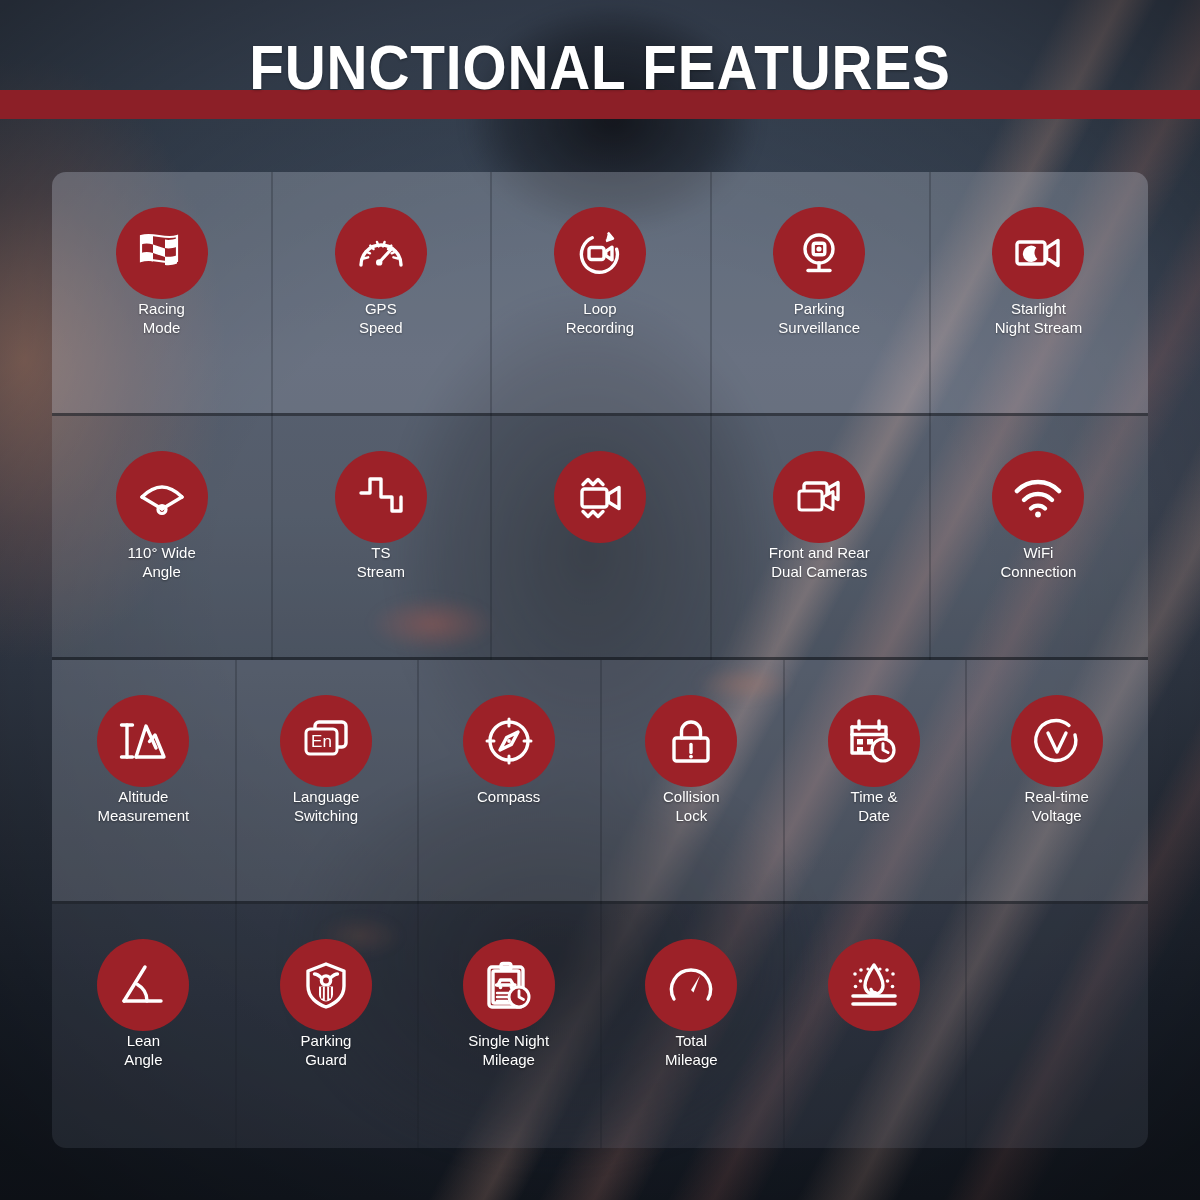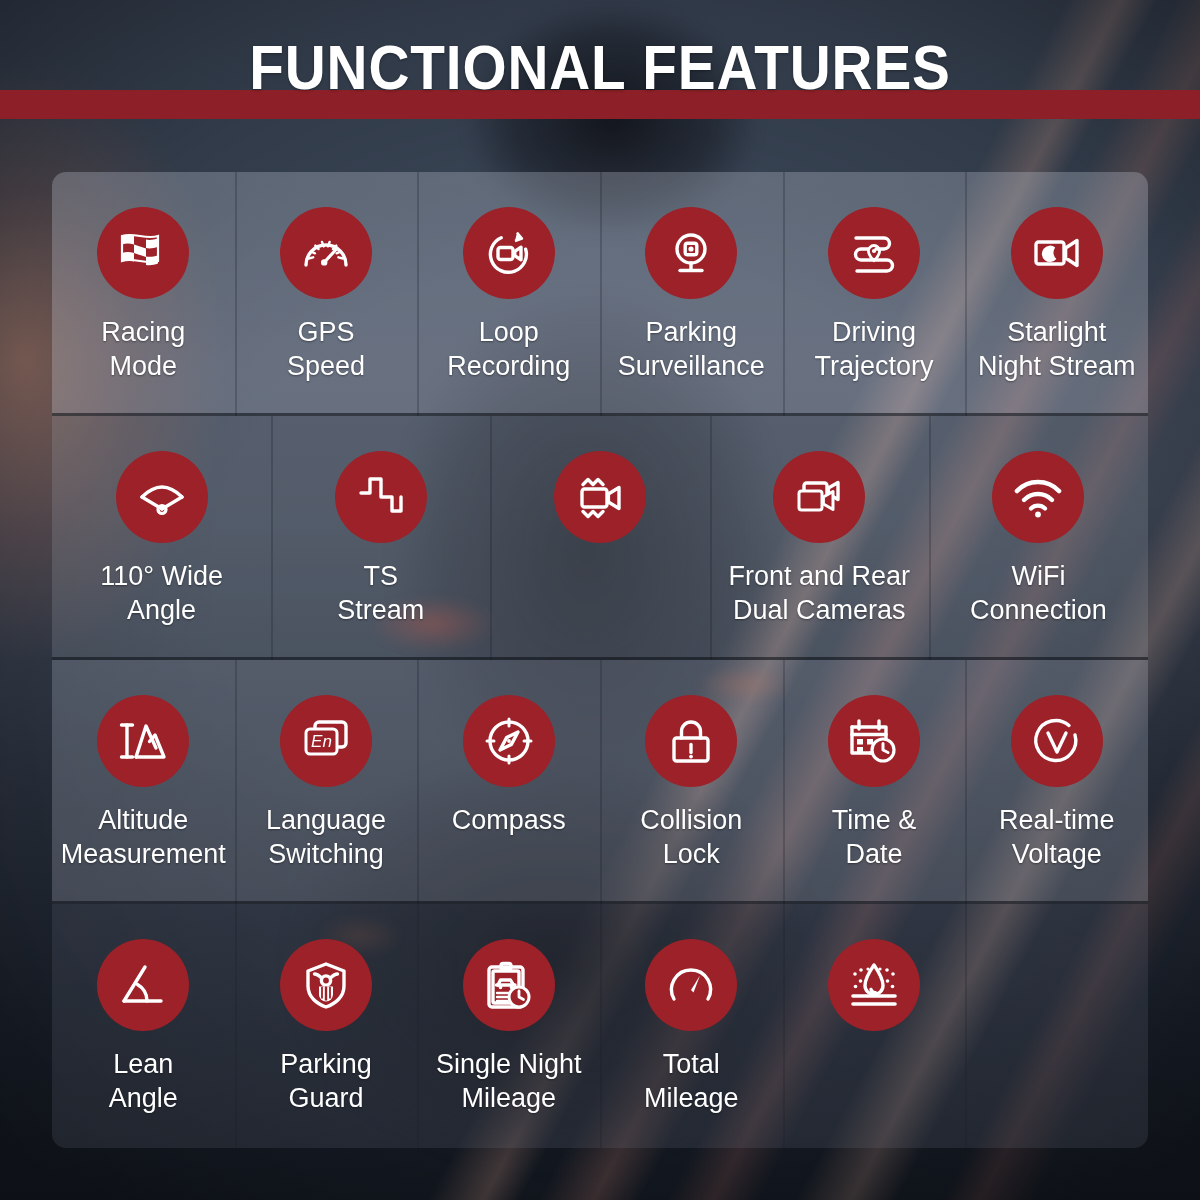--- a/index.html
+++ b/index.html
@@ -127,29 +127,28 @@
   }
 
   .icon-circle {
     width: 92px; height: 92px;
     border-radius: 50%;
     background: #9c2128;
     display: flex;
     align-items: center;
     justify-content: center;
     flex: 0 0 auto;
-    font-style: italic;
   }
   .icon-circle svg { display: block; }
 
   .cell-label {
-    margin-top: 16px;
+    margin-top: 1px;
     text-align: center;
     color: #ffffff;
-    font-size: 27px;
+    font-size: 15px;
     line-height: 1.26;
     font-weight: 400;
     text-shadow: 0 1px 2px rgba(0,0,0,0.40);
     white-space: pre-line;
     padding: 0 4px;
   }
 </style>
 </head>
 <body>
 
@@ -229,32 +228,20 @@
             <svg width="56" height="56" viewBox="0 0 56 56">
       <circle cx="28" cy="24" r="14" stroke="#fff" fill="none" stroke-width="3.4" stroke-linecap="round" stroke-linejoin="round"></circle>
       <rect x="22.2" y="18.2" width="11.6" height="11.6" rx="2.4" stroke="#fff" fill="none" stroke-width="3.4" stroke-linecap="round" stroke-linejoin="round"></rect>
       <circle cx="28" cy="24" r="2.6" fill="#fff"></circle>
       <line x1="28" y1="38" x2="28" y2="45" stroke="#fff" fill="none" stroke-width="3.4" stroke-linecap="round" stroke-linejoin="round"></line>
       <line x1="17" y1="45.5" x2="39" y2="45.5" stroke="#fff" fill="none" stroke-width="3.4" stroke-linecap="round" stroke-linejoin="round"></line>
     </svg>
           </div>
           <div class="cell-label">Parking
 Surveillance</div>
-        </div>
-        <div class="cell">
-          <div class="icon-circle" style="background: rgb(156, 33, 40);">
-            <svg width="56" height="56" viewBox="0 0 56 56">
-      <path d="M10 13 H38 A5.5 5.5 0 0 1 38 24 H30" stroke="#fff" fill="none" stroke-width="3.4" stroke-linecap="round" stroke-linejoin="round"></path>
-      <path d="M22 24 H15 A5.5 5.5 0 0 0 15 35 H41 A5.5 5.5 0 0 1 41 46 H11" stroke="#fff" fill="none" stroke-width="3.4" stroke-linecap="round" stroke-linejoin="round"></path>
-      <path d="M28 20.5 a5.6 5.6 0 0 1 5.6 5.6 c0 4.3 -5.6 9.4 -5.6 9.4 s-5.6 -5.1 -5.6 -9.4 a5.6 5.6 0 0 1 5.6 -5.6 z" fill="none" stroke="#fff" stroke-width="2.8"></path>
-      <circle cx="28" cy="26" r="2.1" fill="#fff"></circle>
-    </svg>
-          </div>
-          <div class="cell-label">Driving
-Trajectory</div>
         </div>
         <div class="cell">
           <div class="icon-circle" style="background: rgb(156, 33, 40);">
             <svg width="56" height="56" viewBox="0 0 56 56">
       <rect x="7" y="17" width="28" height="22" rx="2.6" stroke="#fff" fill="none" stroke-width="3.4" stroke-linecap="round" stroke-linejoin="round"></rect>
       <path d="M36.6 23 L48 15.5 L48 40.5 L36.6 33 Z" stroke="#fff" fill="none" stroke-width="3.4" stroke-linecap="round" stroke-linejoin="round"></path>
       <path d="M26.2 22.4 a8.2 8.2 0 1 0 1.2 11.6 a8.6 8.6 0 0 1 -1.2 -11.6 z" fill="#fff"></path>
     </svg>
           </div>
           <div class="cell-label">Starlight

